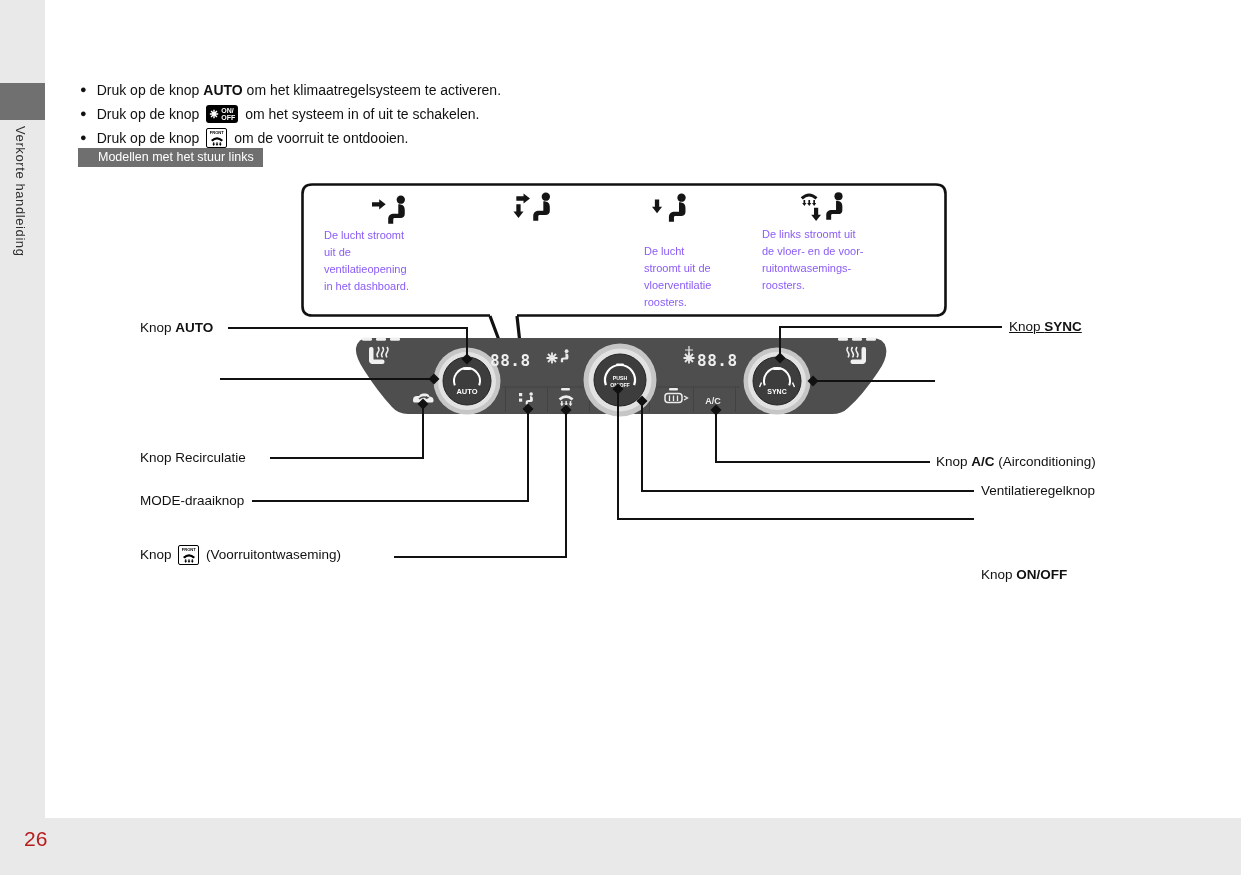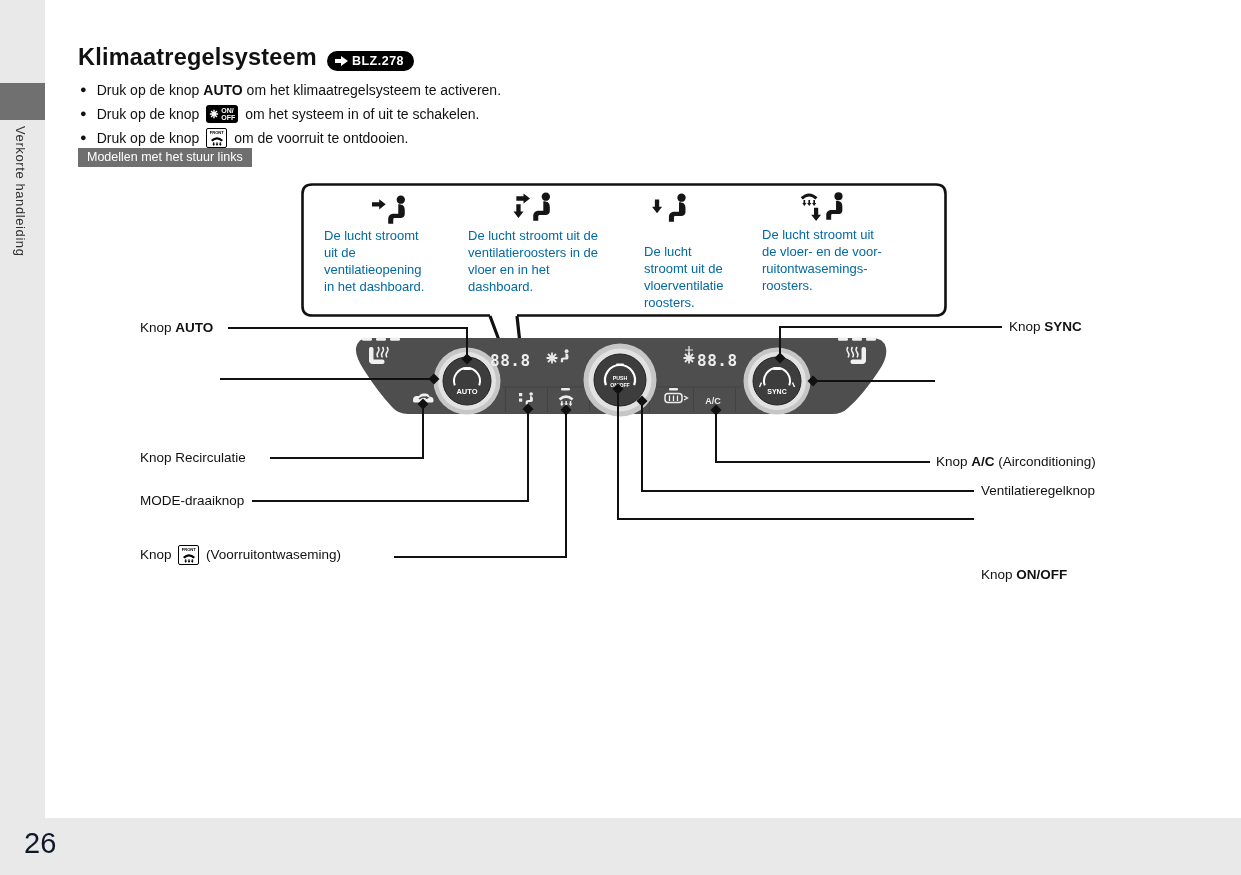--- a/index.html
+++ b/index.html
@@ -2,67 +2,58 @@
 <html><head>
 <meta charset="utf-8">
 <style>
   html,body{margin:0;padding:0;}
   body{width:1241px;height:875px;background:#ffffff;font-family:"Liberation Sans",sans-serif;color:#111;position:relative;overflow:hidden;}
   .page{position:absolute;inset:0;}
   .sidebar-strip{position:absolute;left:0;top:0;width:45px;height:875px;background:#e9e9e9;}
   .chapter-tab{position:absolute;left:0;top:83px;width:45px;height:37px;background:#707070;}
   .chapter-title{position:absolute;left:13px;top:126px;writing-mode:vertical-rl;font-size:13px;color:#2e2e2e;letter-spacing:0.6px;}
   .footer-band{position:absolute;left:0;top:818px;width:1241px;height:57px;background:#e9e9e9;}
-  .page-num{position:absolute;left:24px;top:827px;font-size:29px;color:#0f172a;}
+  .page-num{position:absolute;left:24px;top:827px;font-size:21px;color:#b91c1c;}
 
   .title-row{position:absolute;left:78px;top:44px;display:flex;align-items:center;}
   h1{margin:0;font-size:23.5px;font-weight:bold;letter-spacing:0.2px;}
   .ref-badge{display:inline-flex;align-items:center;gap:3px;background:#000;border-radius:11px;padding:2px 10px 2px 7px;margin-left:10px;margin-top:6px;height:16px;}
   .ref-badge span{color:#fff;font-size:12.5px;font-weight:bold;letter-spacing:0.5px;}
 
   .bullets{position:absolute;left:80px;top:80px;list-style:none;margin:0;padding:0;font-size:14px;}
   .bullets li{display:flex;align-items:center;margin-bottom:5px;min-height:19px;white-space:pre;}
   .bullets li::before{content:"●";font-size:11px;margin-right:10px;position:relative;top:-1px;}
   .onoff-chip{display:inline-flex;align-items:center;background:#000;border-radius:3px;padding:1px 3px;margin:0 3px;height:16px;gap:2px;}
   .onoff-txt{display:flex;flex-direction:column;line-height:7px;}
   .onoff-txt span{color:#fff;font-size:7px;font-weight:bold;letter-spacing:0;}
   .front-chip{display:inline-flex;flex-direction:column;align-items:center;justify-content:center;background:#fff;border:1.6px solid #000;border-radius:2px;width:19px;height:18px;margin:0 3px;line-height:4px;}
   .front-chip .front-lbl{font-size:4.5px;font-weight:bold;color:#000;transform:scale(0.9);}
 
-  .model-note{position:absolute;left:78px;top:148px;background:#6f6f6f;color:#fff;font-size:12.5px;padding:2px 9px 3px 9px;}
+  .model-note{position:absolute;left:78px;top:148px;background:#6f6f6f;color:#fff;font-size:12.5px;padding:2px 9px 3px 20px;}
 
   .overlay{position:absolute;left:0;top:0;z-index:1;pointer-events:none;}
 
   .lbl{position:absolute;z-index:2;font-size:13.5px;line-height:18px;color:#111;white-space:pre-line;}
   .lbl b{font-weight:bold;}
   .lbl.right{text-align:right;}
   .lbl.row{display:flex;align-items:center;white-space:pre;}
 
-  .co-text{position:absolute;z-index:2;font-size:13px;line-height:17px;color:#0369a1;white-space:pre-line;}
+  .co-text{position:absolute;z-index:2;font-size:11px;line-height:17px;color:#8b5cf6;white-space:pre-line;}
 </style>
 </head>
 <body>
 
 <div class="page">
 
   <div class="sidebar-strip"></div>
   <div class="chapter-tab"></div>
   <div class="chapter-title">Verkorte handleiding</div>
   <div class="footer-band"></div>
   <div class="page-num">26</div>
 
-  <div class="title-row">
-    <h1>Klimaatregelsysteem</h1>
-    <span class="ref-badge">
-      <svg width="15" height="12" viewBox="0 0 15 12">
-          <path d="M1 4 h6 V1 l7 5 -7 5 V8 H1 Z" fill="#fff"></path>
-        </svg>
-      <span>BLZ.278</span>
-    </span>
-  </div>
 
   <ul class="bullets">
     <li><span>Druk op de knop </span><b>AUTO</b><span> om het klimaatregelsysteem te activeren.</span></li>
     <li>
       <span>Druk op de knop </span>
       <span class="onoff-chip">
         <svg width="10" height="10" viewBox="-6 -6 12 12">
             <path d="M0,-5 L0,5 M-5,0 L5,0 M-3.5,-3.5 L3.5,3.5 M-3.5,3.5 L3.5,-3.5" stroke="#fff" stroke-width="1.7"></path>
           </svg>
         <span class="onoff-txt"><span>ON/</span><span>OFF</span></span>
@@ -250,45 +241,41 @@
       <use href="#g-dot" x="716" y="410"></use>
       <use href="#g-dot" x="642" y="401"></use>
       <use href="#g-dot" x="618" y="389"></use>
     </g>
   </svg>
 
   <div class="co-text" style="left:324px;top:227px;width:140px;">De lucht stroomt
 uit de
 ventilatieopening
 in het dashboard.</div>
-  <div class="co-text" style="left:468px;top:227px;width:170px;">De lucht stroomt uit de
-ventilatieroosters in de
-vloer en in het
-dashboard.</div>
   <div class="co-text" style="left:644px;top:243px;width:114px;">De lucht
 stroomt uit de
 vloerventilatie
 roosters.</div>
-  <div class="co-text" style="left:762px;top:226px;width:176px;">De lucht stroomt uit
+  <div class="co-text" style="left:762px;top:226px;width:176px;">De links stroomt uit
 de vloer- en de voor-
 ruitontwasemings-
 roosters.</div>
 
   <div class="lbl" style="left:140px;top:319px;"><span>Knop </span><b>AUTO</b></div>
   <div class="lbl" style="left:140px;top:449px;">Knop Recirculatie</div>
   <div class="lbl" style="left:140px;top:492px;">MODE-draaiknop</div>
   <div class="lbl row" style="left:140px;top:545px;">
     <span>Knop </span>
     <span class="front-chip">
       <span class="front-lbl">FRONT</span>
       <svg width="14" height="11" viewBox="0 0 24 20">
         <path d="M1 9 Q12 -1 23 9 L20 12 Q12 4 4 12 Z" fill="#000"></path>
         <path d="M5 13 h2 v3 h1.6 L6 20 L3.4 16 H5 Z M11 13 h2 v3 h1.6 L12 20 L9.4 16 H11 Z M17 13 h2 v3 h1.6 L18 20 L15.4 16 H17 Z" fill="#000"></path>
       </svg>
     </span>
     <span> (Voorruitontwaseming)</span>
   </div>
-  <div class="lbl" style="left:1009px;top:318px;"><span>Knop </span><b>SYNC</b></div>
+  <div class="lbl" style="left:1009px;top:318px;text-decoration:underline;"><span>Knop </span><b>SYNC</b></div>
   <div class="lbl" style="left:936px;top:453px;text-align:right;"><span>Knop </span><b>A/C</b><span>  (Airconditioning)</span></div>
   <div class="lbl" style="left:981px;top:482px;">Ventilatieregelknop</div>
   <div class="lbl" style="left:981px;top:538px;margin-top:28px;"><span>Knop </span><b>ON/OFF</b></div>
 
 </div>
 
 </body></html>

